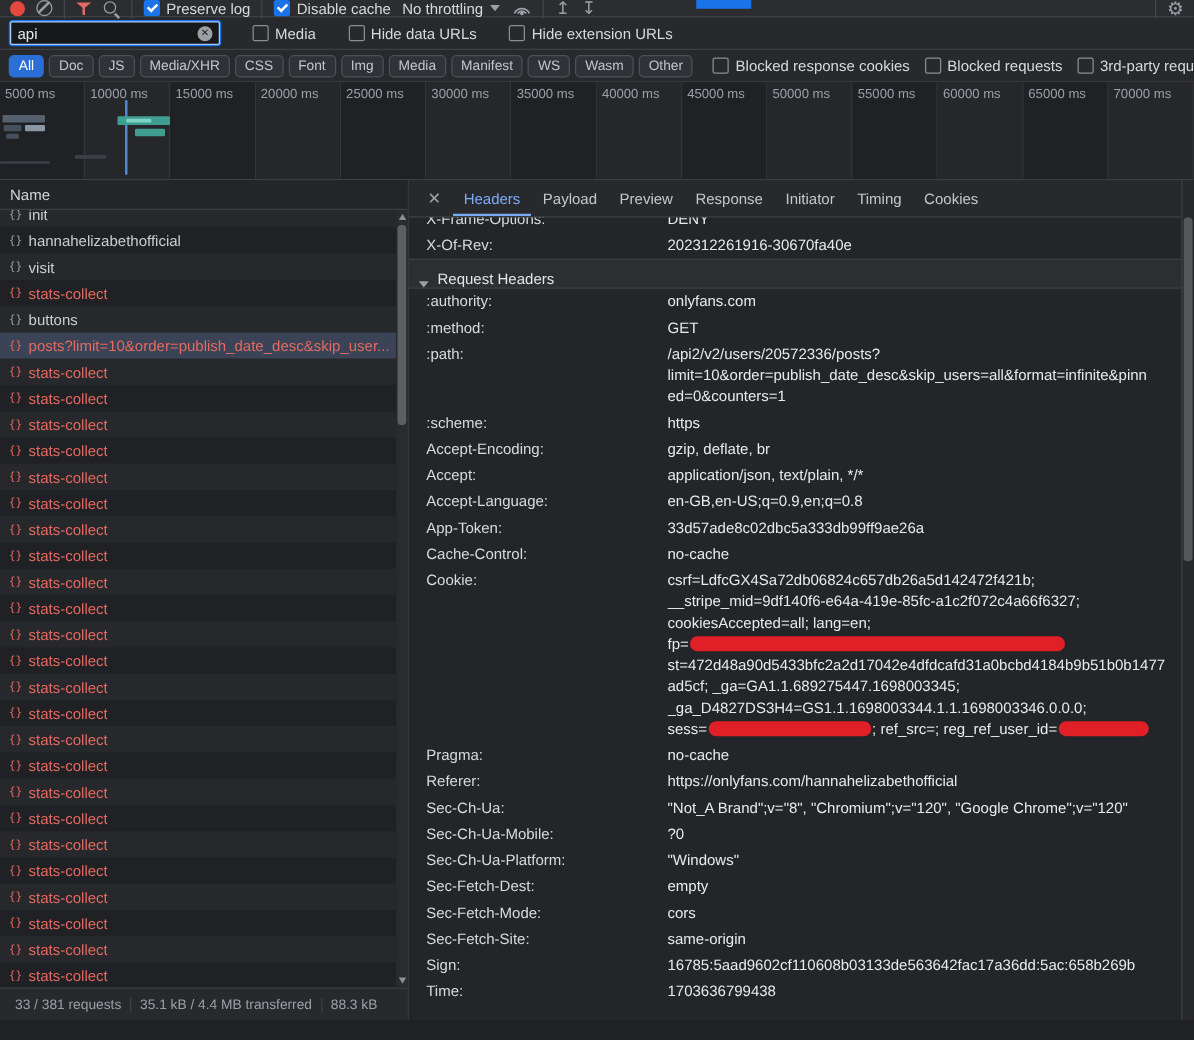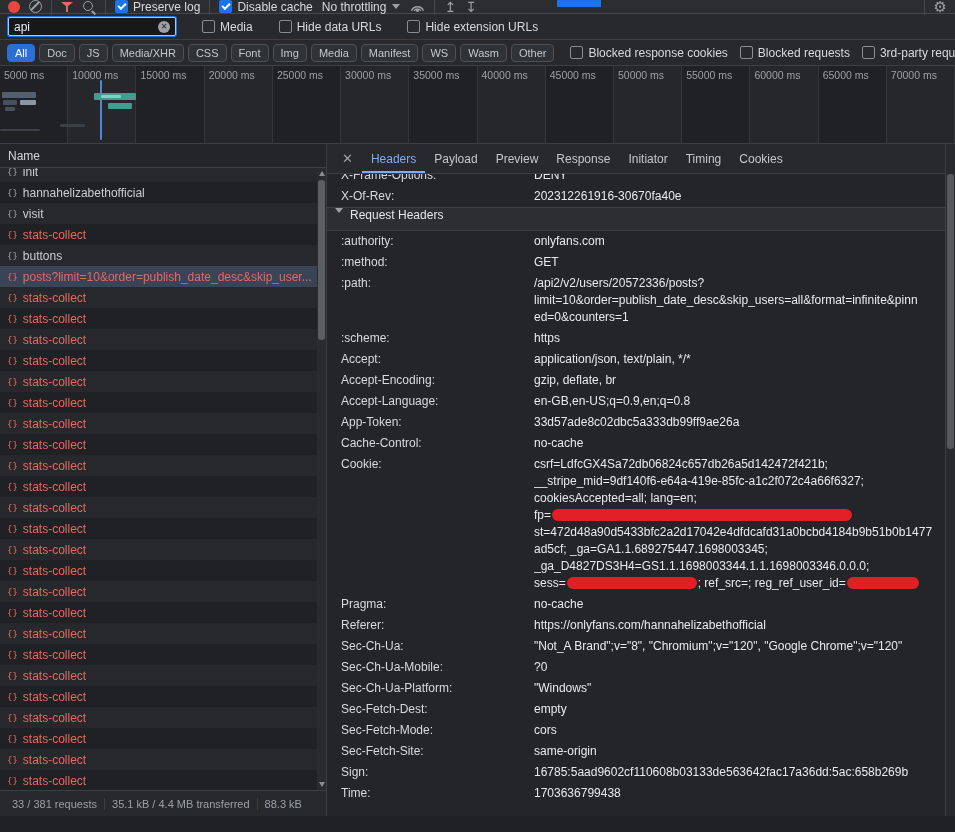--- a/index.html
+++ b/index.html
@@ -80,21 +80,21 @@
   .tabs{height:30px;flex:none;display:flex;align-items:center;background:#28292d;border-bottom:1px solid #3c4043;padding-left:6px}
   .tab-close{color:#9aa0a6;padding:0 9px;font-size:13px;cursor:pointer}
   .tab{padding:0 9px;height:100%;display:flex;align-items:center;color:#c3c7cc;cursor:pointer;white-space:nowrap}
   .tab.active{color:#7cacf8;box-shadow:inset 0 -2px 0 #7cacf8}
   .hdr-scroll{flex:1;overflow:hidden}
   .hdr-row{display:flex;padding:2px 8px 2px 14px;line-height:17px}
   .hdr-row.partial{margin-top:-9px}
   .hdr-name{width:193px;flex:none;color:#d7dade}
   .hdr-value{flex:1;color:#e8eaed;white-space:nowrap;overflow:hidden;min-width:0}
   .hdr-line{white-space:nowrap}
-  .section-head{height:24px;display:flex;align-items:flex-start;gap:7px;padding-left:8px;background:#2c2e32;border-top:1px solid #3c4043;border-bottom:1px solid #3c4043;color:#e3e5e8;cursor:pointer}
+  .section-head{height:24px;display:flex;align-items:flex-end;gap:7px;padding-left:8px;background:#2c2e32;border-top:1px solid #3c4043;border-bottom:1px solid #3c4043;color:#e3e5e8;cursor:pointer}
   .tri{border-left:4px solid transparent;border-right:4px solid transparent;border-top:5px solid #9aa0a6;flex:none}
   .redacted{display:inline-block;height:12px;background:#e11f26;border-radius:7px;vertical-align:-2px;margin:0 1px}
   .right-scroll{width:10px;flex:none;background:#28292c;position:relative;border-left:1px solid #3c4043}
   .right-thumb{position:absolute;left:1px;top:30px;width:7px;height:275px;background:#55585c;border-radius:3px}
 </style>
 </head>
 <body>
 
 <div class="artifact"></div>
 
@@ -421,26 +421,26 @@
               <div class="hdr-line">/api2/v2/users/20572336/posts?</div>
               <div class="hdr-line">limit=10&amp;order=publish_date_desc&amp;skip_users=all&amp;format=infinite&amp;pinn</div>
               <div class="hdr-line">ed=0&amp;counters=1</div>
             </span>
           </div>
           <div class="hdr-row">
             <span class="hdr-name">:scheme:</span>
             <span class="hdr-value">https</span>
           </div>
           <div class="hdr-row">
+            <span class="hdr-name">Accept-Encoding:</span>
+            <span class="hdr-value">gzip, deflate, br</span>
+          </div>
+          <div class="hdr-row">
             <span class="hdr-name">Accept:</span>
             <span class="hdr-value">application/json, text/plain, */*</span>
-          </div>
-          <div class="hdr-row">
-            <span class="hdr-name">Accept-Encoding:</span>
-            <span class="hdr-value">gzip, deflate, br</span>
           </div>
           <div class="hdr-row">
             <span class="hdr-name">Accept-Language:</span>
             <span class="hdr-value">en-GB,en-US;q=0.9,en;q=0.8</span>
           </div>
           <div class="hdr-row">
             <span class="hdr-name">App-Token:</span>
             <span class="hdr-value">33d57ade8c02dbc5a333db99ff9ae26a</span>
           </div>
           <div class="hdr-row">

